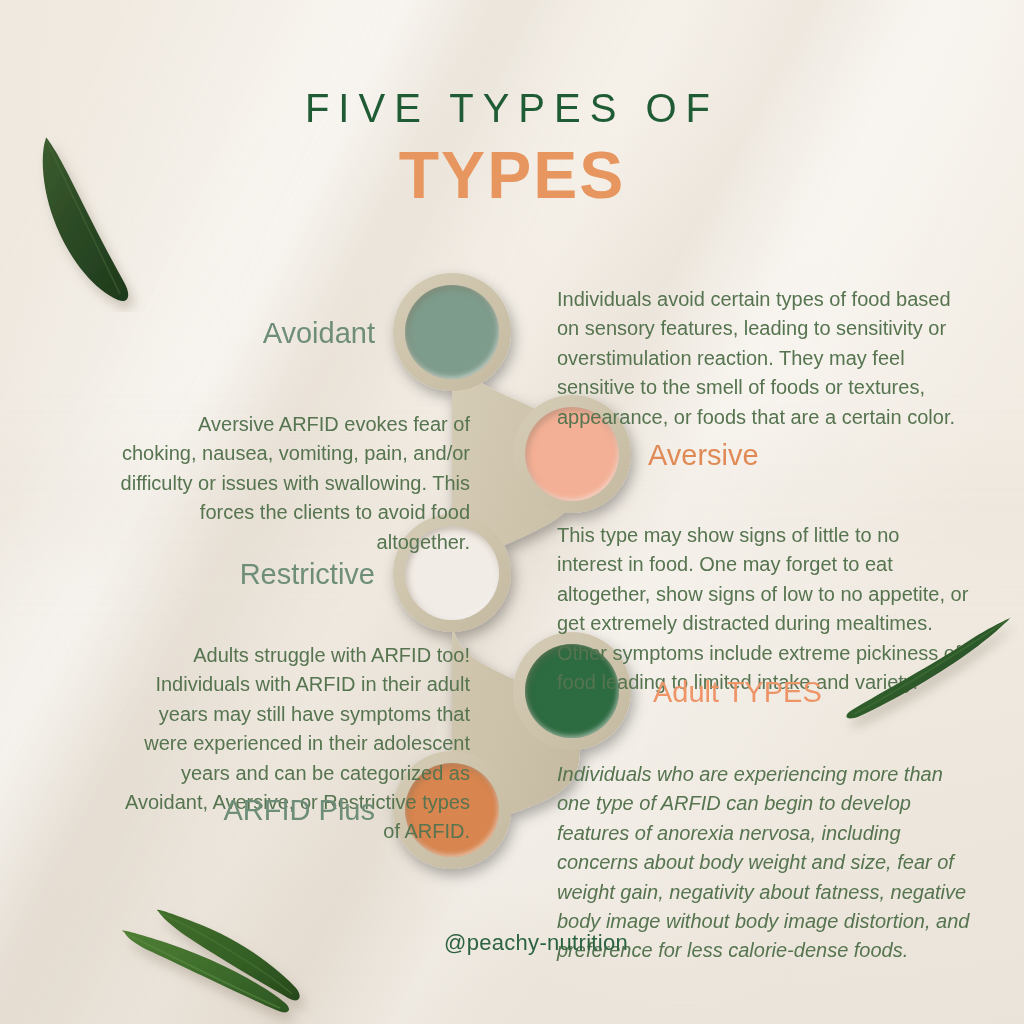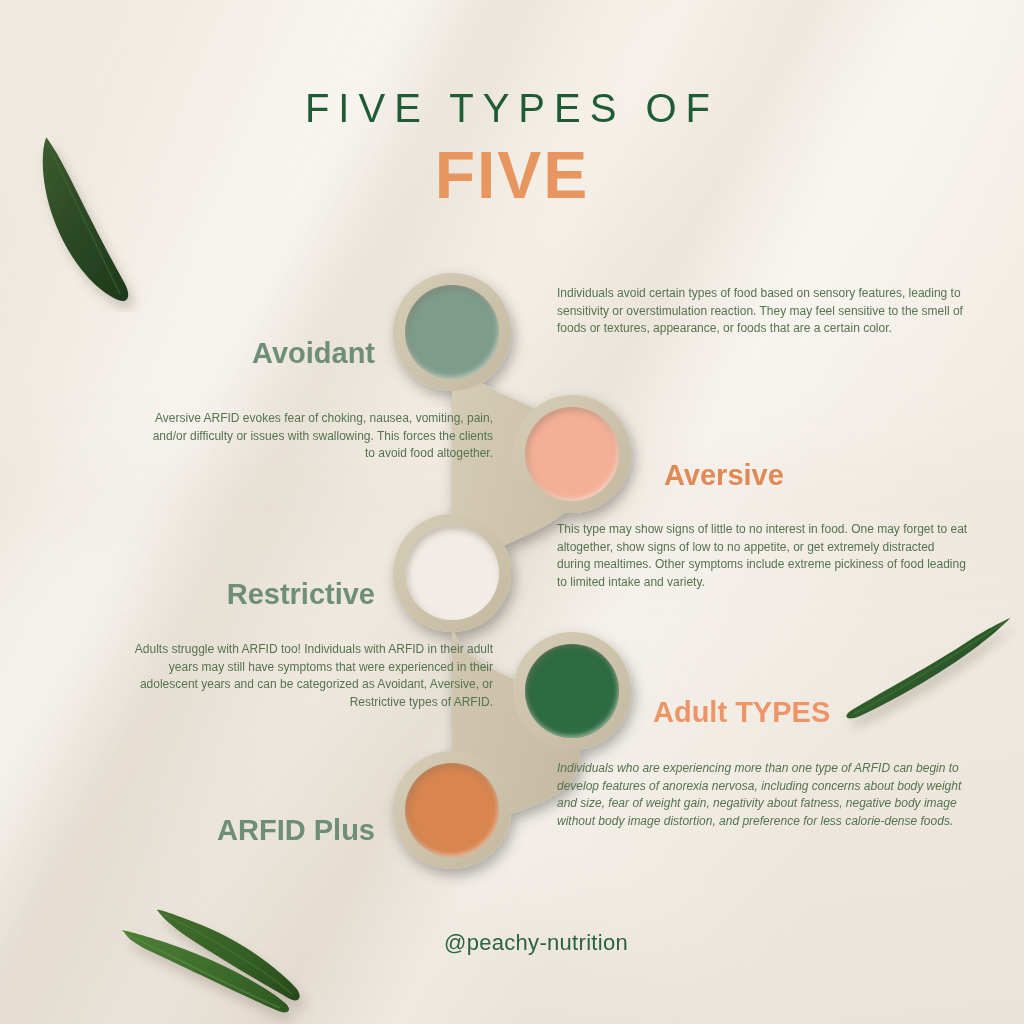--- a/index.html
+++ b/index.html
@@ -115,37 +115,36 @@
     border-radius: 50%;
     box-shadow:
       inset 2px 3px 7px rgba(120,105,84,0.40),
       inset -1px -2px 5px rgba(255,255,255,0.55);
   }
 
   
   .rowlabel {
     position: absolute;
     font-size: 29px;
-    font-weight: bold;
+    font-weight: normal;
     white-space: nowrap;
-    margin-top: 20px;
   }
   .rowlabel.green { color: #6e8e79; }
   .rowlabel.orange { color: #e08a56; }
   .rowlabel.orange-l { color: #ee9568; }
   .rowlabel.right-side { text-align: right; }
 
   
   .para {
     position: absolute;
-    font-size: 12px;
+    font-size: 20px;
     line-height: 1.47;
     color: #55744f;
   }
-  .para.left { text-align: right; margin-left: 23px; }
+  .para.left { text-align: right; }
   .para.right { text-align: left; }
 
   
   .handle {
     position: absolute;
     left: 0; right: 0;
     top: 930px;
     text-align: center;
     font-size: 22px;
     color: #2b6340;
@@ -164,21 +163,21 @@
 
 <div id="stage">
 
   <div class="bg-streak streak-a"></div>
   <div class="bg-streak streak-b"></div>
   <div class="bg-streak streak-c"></div>
   <div class="bg-streak streak-d"></div>
 
   <div class="header">
     <div class="title-top">FIVE TYPES OF</div>
-    <div class="title-main">FIVE</div>
+    <div class="title-main">TYPES</div>
   </div>
 
   <svg id="chain" viewBox="0 0 1024 1024">
     <defs>
       <filter id="chainShadow" x="-25%" y="-12%" width="150%" height="124%">
         <feDropShadow dx="3" dy="6" stdDeviation="7" flood-color="#a99madd" flood-opacity="0.30"></feDropShadow>
       </filter>
       <linearGradient id="chainFill" x1="0" y1="0" x2="1" y2="1">
         <stop offset="0%" stop-color="#d6cdb8"></stop>
         <stop offset="45%" stop-color="#cec4ac"></stop>
@@ -219,21 +218,21 @@
     <div class="well" style="background:#2d6b41;"></div>
   </div>
   <div class="node" style="left:393px; top:751px;">
     <div class="well" style="background:#d8854f;"></div>
   </div>
 
   <div class="rowlabel green right-side" style="left:150px; top:317px; width:225px;">Avoidant</div>
   <div class="para right" style="left:557px; top:285px; width:412px;">Individuals avoid certain types of food based on sensory features, leading to sensitivity or overstimulation reaction. They may feel sensitive to the smell of foods or textures, appearance, or foods that are a certain color.</div>
 
   <div class="para left" style="left:120px; top:410px; width:350px;">Aversive ARFID evokes fear of choking, nausea, vomiting, pain, and/or difficulty or issues with swallowing. This forces the clients to avoid food altogether.</div>
-  <div class="rowlabel orange" style="left:664px; top:439px;text-align:center;">Aversive</div>
+  <div class="rowlabel orange" style="left:648px; top:439px;text-align:center;">Aversive</div>
 
   <div class="rowlabel green right-side" style="left:130px; top:558px; width:245px;">Restrictive</div>
   <div class="para right" style="left:557px; top:521px; width:412px;">This type may show signs of little to no interest in food. One may forget to eat altogether, show signs of low to no appetite, or get extremely distracted during mealtimes. Other symptoms include extreme pickiness of food leading to limited intake and variety.</div>
 
   <div class="para left" style="left:110px; top:641px; width:360px;">Adults struggle with ARFID too! Individuals with ARFID in their adult years may still have symptoms that were experienced in their adolescent years and can be categorized as Avoidant, Aversive, or Restrictive types of ARFID.</div>
   <div class="rowlabel orange-l" style="left:653px; top:676px;">Adult TYPES</div>
 
   <div class="rowlabel green right-side" style="left:130px; top:794px; width:245px;">ARFID Plus</div>
   <div class="para right" style="left:557px; top:760px; width:415px;font-style:italic;">Individuals who are experiencing more than one type of ARFID can begin to develop features of anorexia nervosa, including concerns about body weight and size, fear of weight gain, negativity about fatness, negative body image without body image distortion, and preference for less calorie-dense foods.</div>
 

